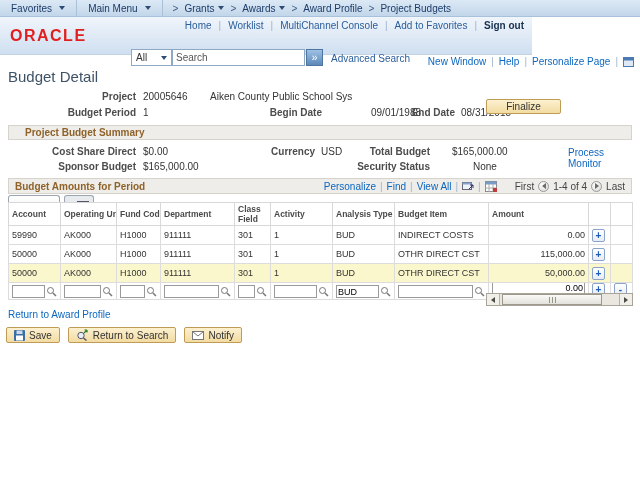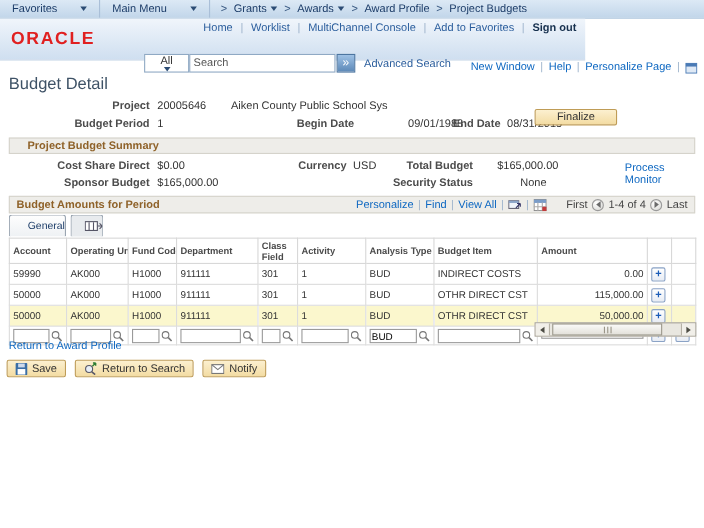--- a/index.html
+++ b/index.html
@@ -5,41 +5,41 @@
 <style>
   * { box-sizing: border-box; margin: 0; padding: 0; }
   html, body { width: 640px; height: 480px; overflow: hidden; background: #fff; }
   body { font-family: "Liberation Sans", sans-serif; font-size: 10px; color: #333; }
   .screen { position: relative; width: 640px; height: 480px; background: #fff; }
 
   
   .crumbbar { position: absolute; top: 0; left: 0; width: 640px; height: 17px;
     background: linear-gradient(#dce9f5, #c2d6ea); border-bottom: 1px solid #a9c2dc;
     display: flex; align-items: center; color: #1c3c68; font-size: 10px; }
-  .crumb-tab { height: 100%; display: flex; align-items: center; gap: 21px;
+  .crumb-tab { height: 100%; display: flex; align-items: center; gap: 7px;
     padding: 0 11px; border-right: 1px solid #aabfd8; cursor: default; }
   .crumb-trail { display: flex; align-items: center; gap: 6px; padding-left: 10px; }
   .crumb-sep { color: #3c5c84; }
   .crumb-link { display: flex; align-items: center; gap: 4px; color: #1c3c68; text-decoration: none; }
   .tri-down { width: 0; height: 0; border-left: 3px solid transparent;
     border-right: 3px solid transparent; border-top: 4px solid #2c4c74; }
 
   
   .headerband { position: absolute; top: 17px; left: 0; width: 532px; height: 38px;
     background: linear-gradient(#f0f5fb, #cfdff0); border-bottom: 1px solid #c2d3e6; }
   .logo { position: absolute; left: 10px; top: 10px; color: #e02020; font-size: 16px;
     font-weight: bold; letter-spacing: 1.5px; }
   .toplinks { position: absolute; top: 3px; right: 8px; display: flex; align-items: center;
     gap: 7px; font-size: 10px; }
   .toplinks a { color: #2a5d9c; text-decoration: none; }
   .pipe { color: #9fb4cc; }
   .signout { color: #16304e !important; font-weight: bold; }
   .scopebox { position: absolute; left: 131px; top: 32px; width: 41px; height: 17px;
     background: #fff; border: 1px solid #8fa9c4; display: flex; align-items: center;
-    justify-content: flex-end; padding: 0 4px; font-size: 10px; color: #333; flex-direction: column; }
+    justify-content: space-between; padding: 0 4px; font-size: 10px; color: #333; }
   .searchbox { position: absolute; left: 172px; top: 32px; width: 133px; height: 17px;
     border: 1px solid #8fa9c4; font-size: 10px; padding: 0 3px; font-family: "Liberation Sans", sans-serif; }
   .searchbox::placeholder { color: #555; opacity: 1; }
   .gobtn { position: absolute; left: 306px; top: 32px; width: 17px; height: 17px;
     border: 1px solid #4c75a0; background: linear-gradient(#9ec1e5, #5d89b8);
     color: #fff; font-size: 11px; line-height: 14px; text-align: center; cursor: pointer; }
   .advsearch { position: absolute; left: 331px; top: 36px; color: #2a5d9c; text-decoration: none; }
 
   
   .pagebar { position: absolute; top: 56px; right: 6px; display: flex; align-items: center;
@@ -71,21 +71,21 @@
   .tri-r { width: 0; height: 0; border-top: 3px solid transparent; border-bottom: 3px solid transparent; border-left: 4px solid #6b6b6b; }
 
   
   .tab { position: absolute; top: 195px; height: 20px; border: 1px solid #9aa5b1; border-bottom: none;
     border-radius: 3px 3px 0 0; display: flex; align-items: center; justify-content: flex-end;
     font-size: 9.5px; color: #1c3c68; cursor: pointer; }
   .tab-general { left: 8px; width: 52px; background: linear-gradient(#fefefe, #eef1f4); }
   .tab-cols { left: 64px; width: 30px; background: #e8ebee; }
 
   
-  .grid { position: absolute; left: 8px; top: 216px; width: 624px; border-collapse: collapse;
+  .grid { position: absolute; left: 8px; top: 202px; width: 624px; border-collapse: collapse;
     table-layout: fixed; font-size: 9px; }
   .grid th { border: 1px solid #d8d8d8; background: #fff; font-weight: bold; color: #4a4a4a;
     text-align: left; padding: 1px 3px; height: 21px; font-size: 8.5px; vertical-align: middle;
     white-space: nowrap; overflow: hidden; }
   .grid th.wrapok { white-space: normal; }
   .grid td { border: 1px solid #dcdcdc; color: #333; padding: 1px 3px; height: 19px;
     white-space: nowrap; overflow: hidden; }
   .rowhl td { background: #fbf7cd; }
   .num { text-align: right; }
   .pm { width: 13px; height: 13px; border: 1px solid #8ba3c6; border-radius: 2px;

